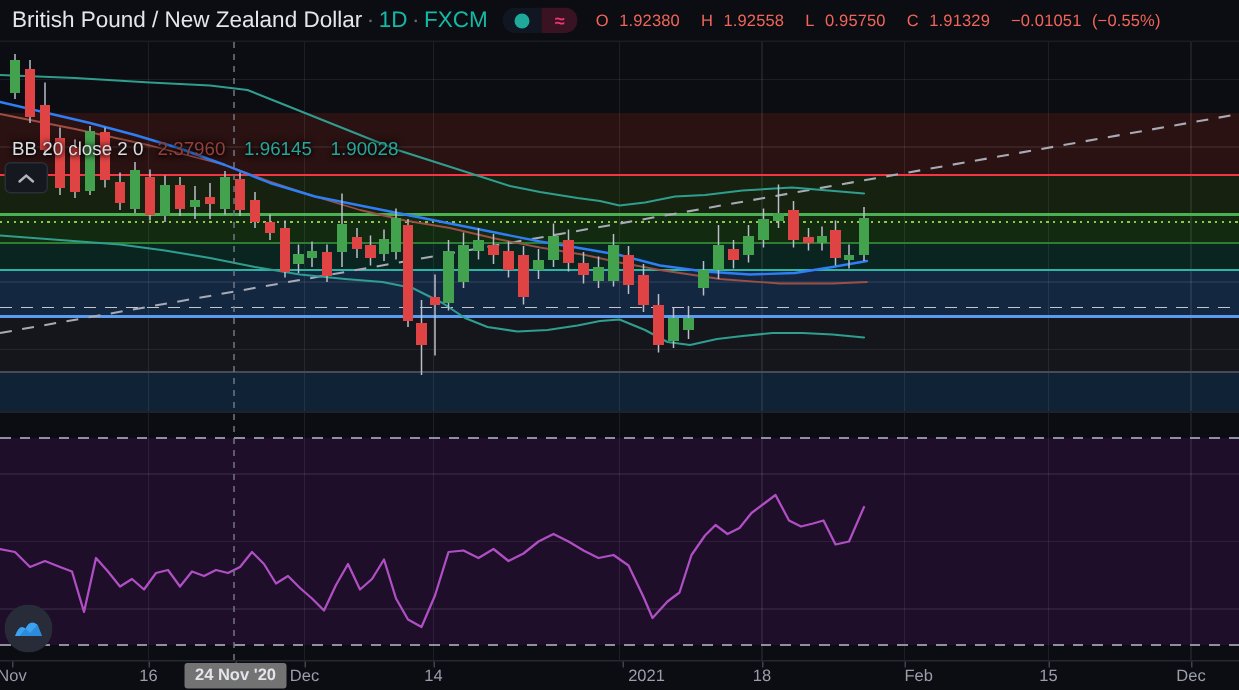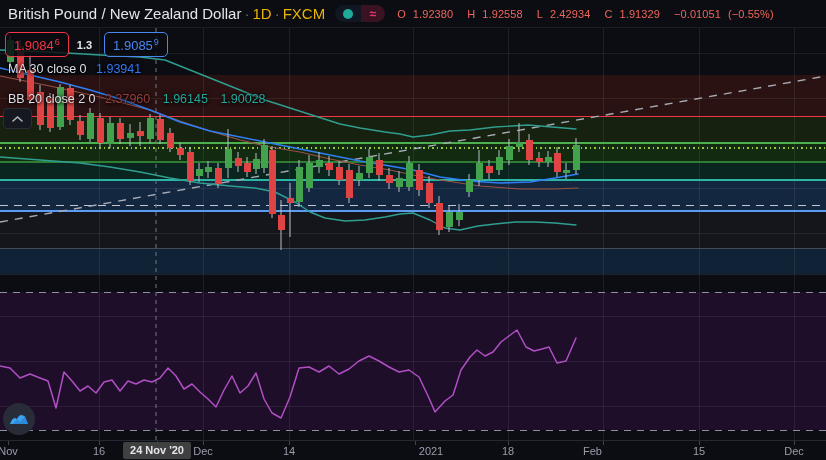--- a/index.html
+++ b/index.html
@@ -3,21 +3,21 @@
 <meta charset="utf-8">
 <style>
   html,body{margin:0;padding:0;background:#07080b;}
   #app{position:relative;width:826px;height:460px;background:#0b0d12;overflow:hidden;
        font-family:"Liberation Sans",sans-serif;-webkit-font-smoothing:antialiased;}
   
   .header{position:absolute;left:0;top:0;width:826px;height:28px;display:flex;align-items:center;
           background:#0b0d12;border-bottom:1px solid #1a1d24;z-index:30;padding-left:8px;box-sizing:border-box;}
   .sym{font-size:15px;color:#e4e6eb;font-weight:500;white-space:nowrap;}
   .sym .dim{color:#6a6e79;font-weight:400;padding:0 3px;}
-  .sym .sub{color:#eab308;font-weight:400;margin-top:13px;}
+  .sym .sub{color:#14b8a6;font-weight:400;margin-top:13px;}
   .pill{display:flex;align-items:center;height:17px;border-radius:9px;overflow:hidden;margin-left:10px;cursor:pointer;}
   .pill-left{width:26px;height:17px;background:#101722;display:flex;align-items:center;justify-content:center;}
   .pill-dot{width:10px;height:10px;border-radius:50%;background:#1fa99a;}
   .pill-right{width:24px;height:17px;background:#3a1322;color:#f23674;font-size:12px;font-weight:700;
               display:flex;align-items:center;justify-content:center;}
   .ohlc{display:flex;margin-left:12px;font-size:11px;color:#f0655a;white-space:nowrap;letter-spacing:.1px;}
   .ohlc span{margin-right:7px;}
   
   #chart{position:absolute;left:0;top:0;z-index:1;}
   
@@ -37,21 +37,21 @@
   #bb-label{top:92px;}
   #rsi-label{top:282px;}
   
   .collapse-btn{position:absolute;left:3px;top:108px;width:27px;height:19px;background:#15181f;
       border:1px solid #2a2e39;border-radius:4px;z-index:20;display:flex;align-items:center;justify-content:center;cursor:pointer;}
   .logo-btn{position:absolute;left:3px;top:403px;width:32px;height:32px;z-index:20;cursor:pointer;}
   
   .axis{position:absolute;left:0;top:440px;width:826px;height:20px;background:#0b0d12;
         border-top:1px solid #242833;z-index:25;cursor:ew-resize;}
   .axis .lbl{position:absolute;top:4px;transform:translateX(-50%);font-size:11px;color:#9b9eab;white-space:nowrap;}
-  .axis .lbl.hl{background:#404040;color:#e3e5ea;font-weight:700;padding:2px 7px 3px 7px;border-radius:2px;top:1px;}
+  .axis .lbl.hl{background:#737373;color:#e3e5ea;font-weight:700;padding:2px 7px 3px 7px;border-radius:2px;top:1px;}
   .axis .tick{position:absolute;top:0;width:1px;height:4px;background:#3f434e;}
 </style>
 </head>
 <body>
 
 <div id="app">
 
   <svg id="chart" width="826" height="440">
       <g>
         <rect x="0" y="75" width="826" height="41" fill="#2b1212" shape-rendering="crispEdges"></rect>
@@ -240,37 +240,28 @@
     </div>
     <div class="pill">
       <span class="pill-left">
           <span class="pill-dot"></span>
         </span>
       <span class="pill-right">≈</span>
     </div>
     <div class="ohlc" style="color: rgb(240, 101, 90);">
       <span><span>O</span><span>1.92380</span></span>
       <span><span>H</span><span>1.92558</span></span>
-      <span><span>L</span><span>2.42934</span></span>
+      <span><span>L</span><span>0.95750</span></span>
       <span><span>C</span><span>1.91329</span></span>
       <span>−0.01051</span>
       <span>(−0.55%)</span>
     </div>
   </div>
 
-  <div class="quote">
-    <button class="qbox bid"><span>1.9084</span><sup>6</sup></button>
-    <span class="spread">1.3</span>
-    <button class="qbox ask"><span>1.9085</span><sup>9</sup></button>
-  </div>
-
-  <div class="ind" id="ma-label">
-    <span>MA 30 close 0</span>
-    <span class="v" style="color: rgb(49, 121, 245);">1.93941</span>
-  </div>
+
   <div class="ind" id="bb-label">
     <span>BB 20 close 2 0</span>
     <span class="v" style="color: rgb(147, 64, 60);">2.37960</span>
     <span class="v2" style="color: rgb(38, 166, 154);">1.96145</span>
     <span class="v2" style="color: rgb(38, 166, 154);">1.90028</span>
   </div>
 
   <div class="collapse-btn">
     <svg width="13" height="8">
       <polyline points="2,6 6.5,2 11,6" fill="none" stroke="#b2b5be" stroke-width="1.6" stroke-linecap="round"></polyline>
@@ -294,20 +285,20 @@
       <span class="lbl hl" style="left: 157px;">24 Nov '20</span>
       <div class="tick" style="left: 203px;"></div>
       <span class="lbl" style="left: 203px;">Dec</span>
       <div class="tick" style="left: 289px;"></div>
       <span class="lbl" style="left: 289px;">14</span>
       <div class="tick" style="left: 415px;"></div>
       <span class="lbl" style="left: 431px;">2021</span>
       <div class="tick" style="left: 508px;"></div>
       <span class="lbl" style="left: 508px;">18</span>
       <div class="tick" style="left: 603px;"></div>
-      <span class="lbl" style="left: 583px; padding-left: 19px;">Feb</span>
+      <span class="lbl" style="left: 603px; padding-left: 19px;">Feb</span>
       <div class="tick" style="left: 699px;"></div>
       <span class="lbl" style="left: 699px;">15</span>
       <div class="tick" style="left: 794px;"></div>
       <span class="lbl" style="left: 794px;">Dec</span>
     </div>
 
 </div>
 
 </body></html>

